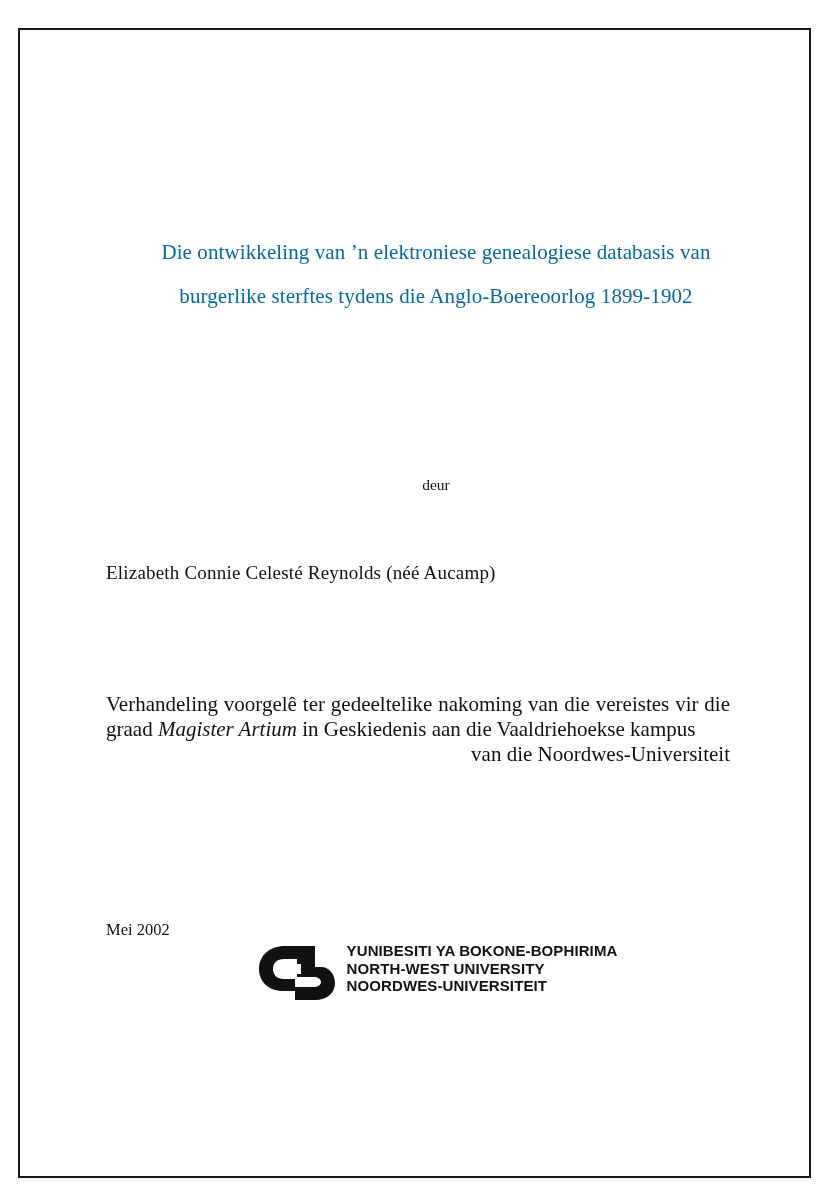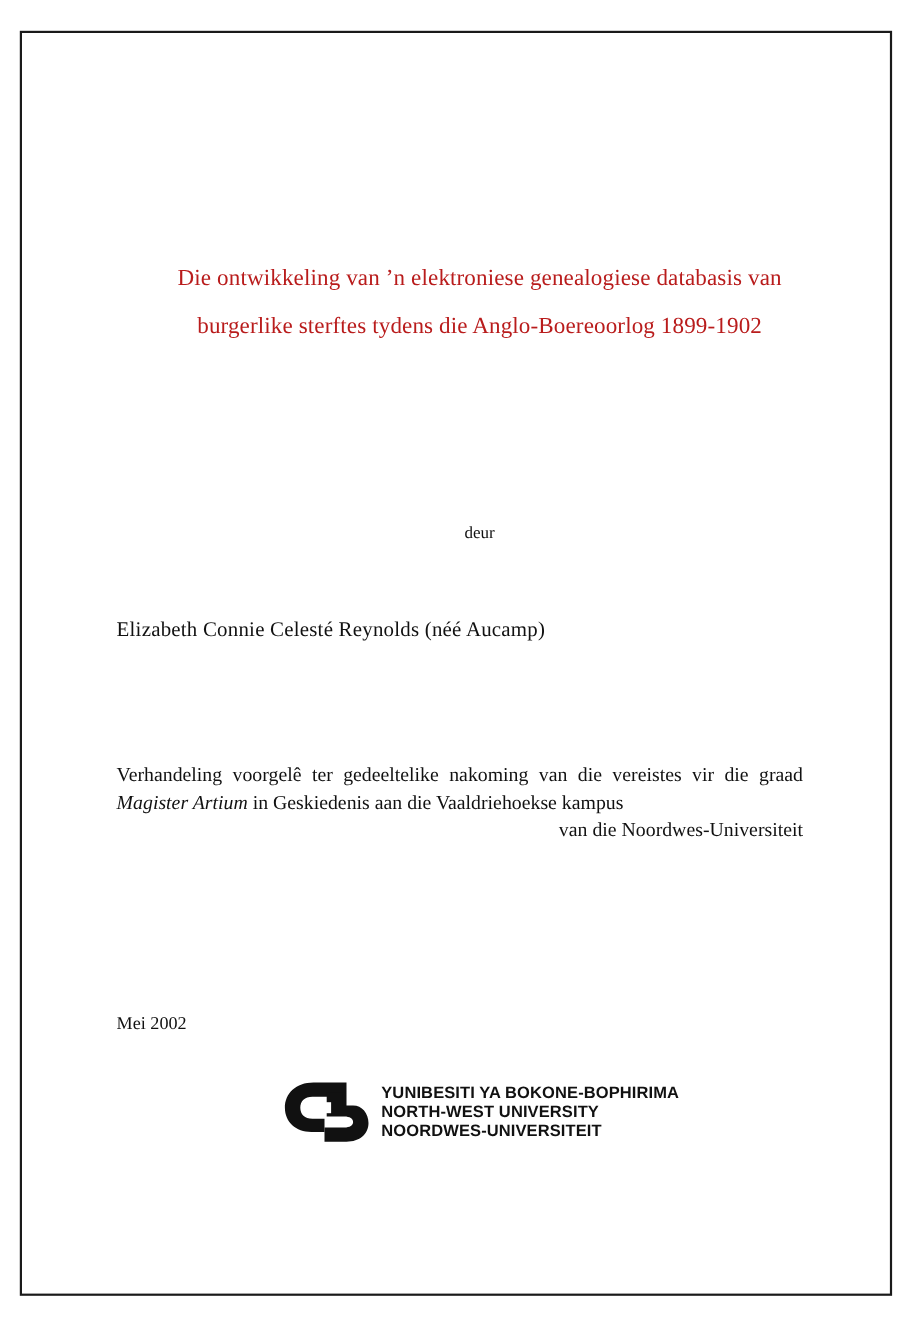--- a/index.html
+++ b/index.html
@@ -36,61 +36,59 @@
     left: 86px;
     top: 60px;
     width: 660px;
     height: 1040px;
   }
   .title {
     margin-top: 140px;
     text-align: center;
     font-size: 21px;
     line-height: 44px;
-    color: #b91c1c;
+    color: #0369a1;
     letter-spacing: 0.1px;
   }
   .title-line {
     display: block;
     white-space: nowrap;
   }
   .deur {
     margin-top: 158px;
     text-align: center;
     font-size: 15.5px;
   }
   .author {
     margin-top: 68px;
     text-align: left;
     font-size: 19px;
     letter-spacing: 0.2px;
   }
   .abstract-block {
     margin-top: 108px;
-    font-size: 18px;
+    font-size: 21px;
     line-height: 25px;
     text-align: justify;
     width: 624px;
   }
   .abstract-block .line3 {
     text-align: right;
   }
   .abstract-block em {
     font-style: italic;
   }
   .supervisor-block {
     margin-top: 150px;
     font-size: 16.5px;
     line-height: 25px;
     text-align: left;
   }
   .logo-row {
-    margin-top: 38px;
     display: flex;
-    align-items: center;
     justify-content: center;
     gap: 10px;
   }
   .logo-mark {
     width: 82px;
     height: 62px;
     flex: 0 0 auto;
   }
   .logo-text {
     font-family: "Liberation Sans", sans-serif;

